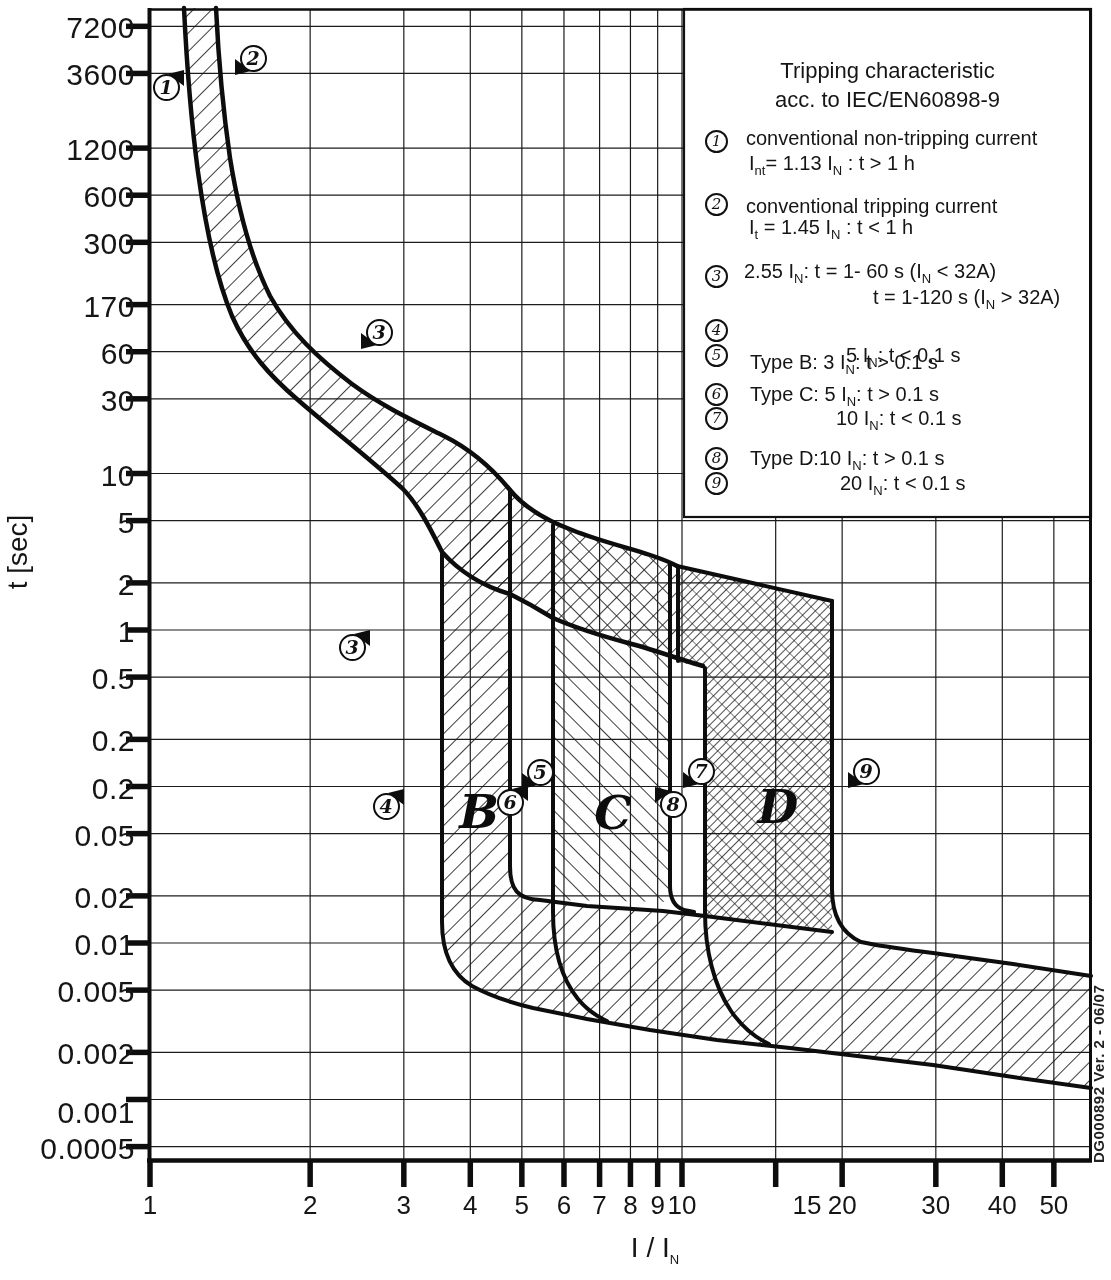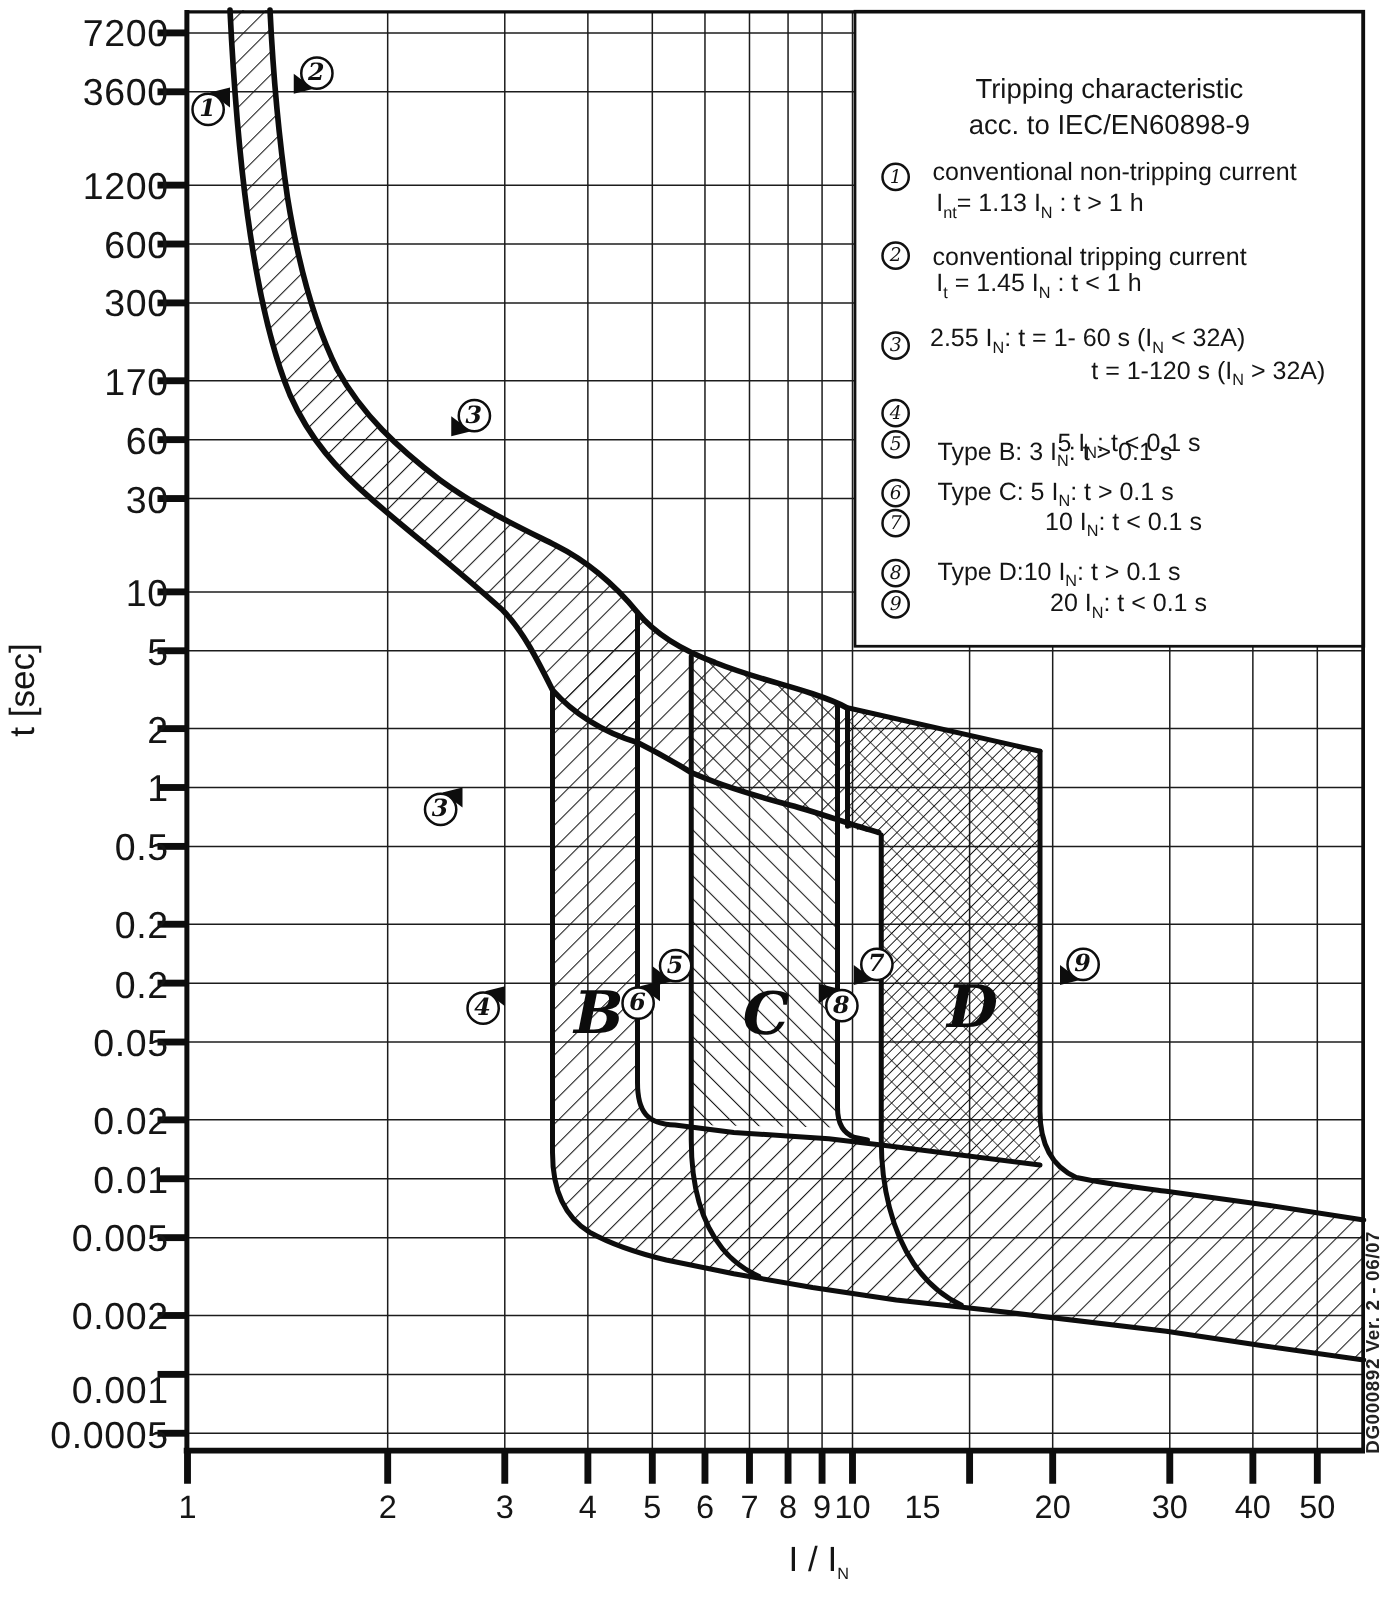--- a/index.html
+++ b/index.html
@@ -229,21 +229,21 @@
       <div class="txt xtick" style="left: 110px; top: 1190px;">1</div>
       <div class="txt xtick" style="left: 270.148px; top: 1190px;">2</div>
       <div class="txt xtick" style="left: 363.829px; top: 1190px;">3</div>
       <div class="txt xtick" style="left: 430.296px; top: 1190px;">4</div>
       <div class="txt xtick" style="left: 481.852px; top: 1190px;">5</div>
       <div class="txt xtick" style="left: 523.976px; top: 1190px;">6</div>
       <div class="txt xtick" style="left: 559.592px; top: 1190px;">7</div>
       <div class="txt xtick" style="left: 590.444px; top: 1190px;">8</div>
       <div class="txt xtick" style="left: 617.657px; top: 1190px;">9</div>
       <div class="txt xtick" style="left: 642px; top: 1190px;">10</div>
-      <div class="txt xtick" style="left: 698px; top: 1190px;">15</div>
+      <div class="txt xtick" style="left: 767px; top: 1190px;">15</div>
       <div class="txt xtick" style="left: 802.148px; top: 1190px;">20</div>
       <div class="txt xtick" style="left: 895.829px; top: 1190px;">30</div>
       <div class="txt xtick" style="left: 962.296px; top: 1190px;">40</div>
       <div class="txt xtick" style="left: 1013.85px; top: 1190px;">50</div>
     </div>
   <div id="legend-rows">
       <div>
         <div class="lg-circ" style="left: 705px; top: 129.5px;">1</div>
         <div class="txt lg-line" style="left: 746px; top: 127px;">conventional non-tripping current</div>
         <div class="txt lg-line" style="left: 749px; top: 152px;">I<sub>nt</sub>= 1.13 I<sub>N</sub> : t &gt; 1 h</div>

